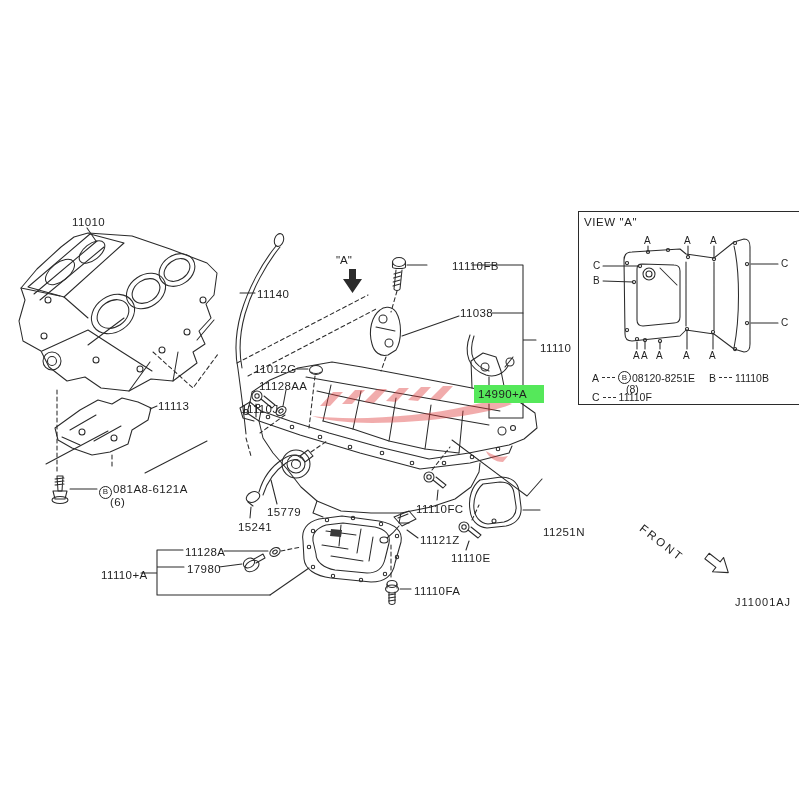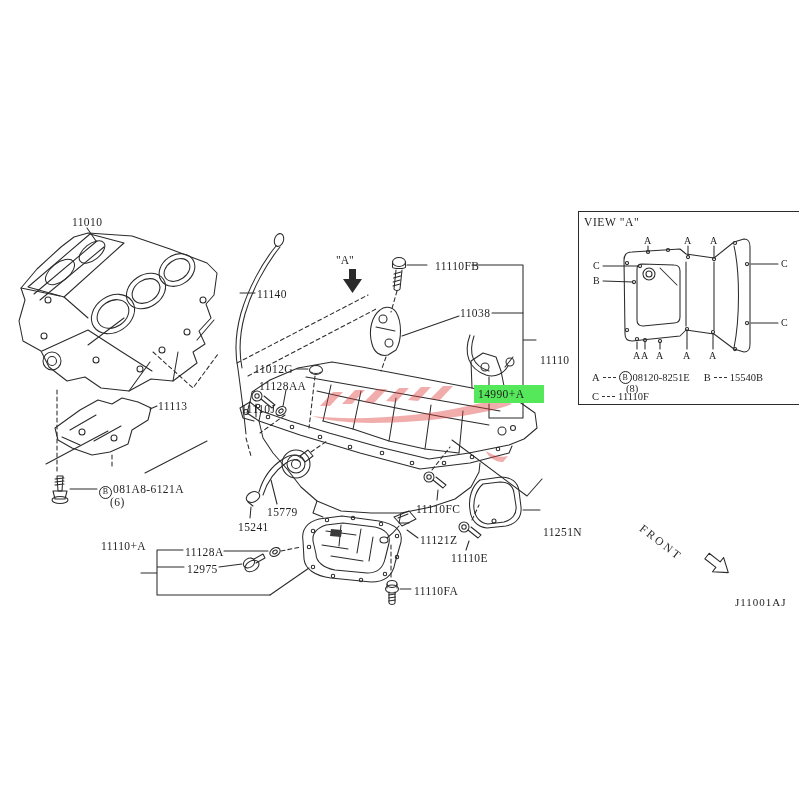--- a/index.html
+++ b/index.html
@@ -1,17 +1,17 @@
 <!DOCTYPE html>
 <html><head>
 <meta charset="utf-8">
 <style>
   html,body{margin:0;padding:0;background:#fff;}
   .stage{position:relative;width:800px;height:800px;background:#fff;overflow:hidden;
-         font-family:Liberation Serif, serif;color:#1f1f1f;}
+         font-family:Liberation Sans, sans-serif;color:#1f1f1f;}
   .stage svg{position:absolute;left:0;top:0;}
   svg path, svg circle, svg ellipse, svg line{fill:none;stroke:#2b2b2b;stroke-width:1.05;
          stroke-linecap:round;stroke-linejoin:round;}
   svg .dash{stroke-dasharray:4 3;}
   svg .fill{fill:#2b2b2b;stroke:none;}
   .lbl{position:absolute;font-size:11.5px;letter-spacing:.4px;white-space:nowrap;line-height:1.1;}
   .cb{display:inline-flex;width:11px;height:11px;border:1px solid #222;border-radius:50%;
       font-size:8px;align-items:center;justify-content:center;margin-right:1px;
       vertical-align:-1px;line-height:1;}
   .hl{position:absolute;left:474px;top:385px;width:70px;height:18px;background:#55e85a;}
@@ -297,25 +297,25 @@
 <div class="lbl" style="left:257px;top:288px">11140</div>
 <div class="lbl" style="left:158px;top:400px">11113</div>
 <div class="lbl" style="left:99px;top:483px"><span class="cb">B</span><span>081A8-6121A</span></div>
 <div class="lbl" style="left:110px;top:496px">(6)</div>
 <div class="lbl" style="left:254px;top:363px">11012G</div>
 <div class="lbl" style="left:259px;top:380px">11128AA</div>
 <div class="lbl" style="left:241px;top:403px">11110J</div>
 <div class="lbl" style="left:238px;top:521px">15241</div>
 <div class="lbl" style="left:267px;top:506px">15779</div>
 <div class="lbl" style="left:185px;top:546px">11128A</div>
-<div class="lbl" style="left:187px;top:563px">12975</div>
-<div class="lbl" style="left:101px;top:540px">11110+A</div>
-<div class="lbl" style="left:435px;top:260px">11110FB</div>
+<div class="lbl" style="left:187px;top:563px">17980</div>
+<div class="lbl" style="left:101px;top:569px">11110+A</div>
+<div class="lbl" style="left:452px;top:260px">11110FB</div>
 <div class="lbl" style="left:460px;top:307px">11038</div>
-<div class="lbl" style="left:540px;top:354px">11110</div>
+<div class="lbl" style="left:540px;top:342px">11110</div>
 <div class="lbl" style="left:478px;top:388px">14990+A</div>
 <div class="lbl" style="left:416px;top:503px">11110FC</div>
 <div class="lbl" style="left:420px;top:534px">11121Z</div>
 <div class="lbl" style="left:451px;top:552px">11110E</div>
 <div class="lbl" style="left:543px;top:526px">11251N</div>
 <div class="lbl" style="left:414px;top:585px">11110FA</div>
 
 <div class="varrow">"A"</div>
 
 <div class="viewbox"></div>
@@ -334,21 +334,21 @@
 <span class="mk" style="left:781px;top:317px;position:absolute">C</span>
 
 <div class="legend-row" style="left:592px;top:371px">
   <span>A</span>
       <span class="dots"></span>
       <span class="cb">B</span>
       <span>08120-8251E</span>
   <span style="width:14px"></span>
   <span>B</span>
       <span class="dots"></span>
-      <span>15540B</span>
+      <span>11110B</span>
 </div>
 <div class="legend-row" style="left:626px;top:383px">
   <span>(8)</span>
 </div>
 <div class="legend-row" style="left:592px;top:391px">
   <span>C</span>
       <span class="dots"></span>
       <span>11110F</span>
 </div>
 

